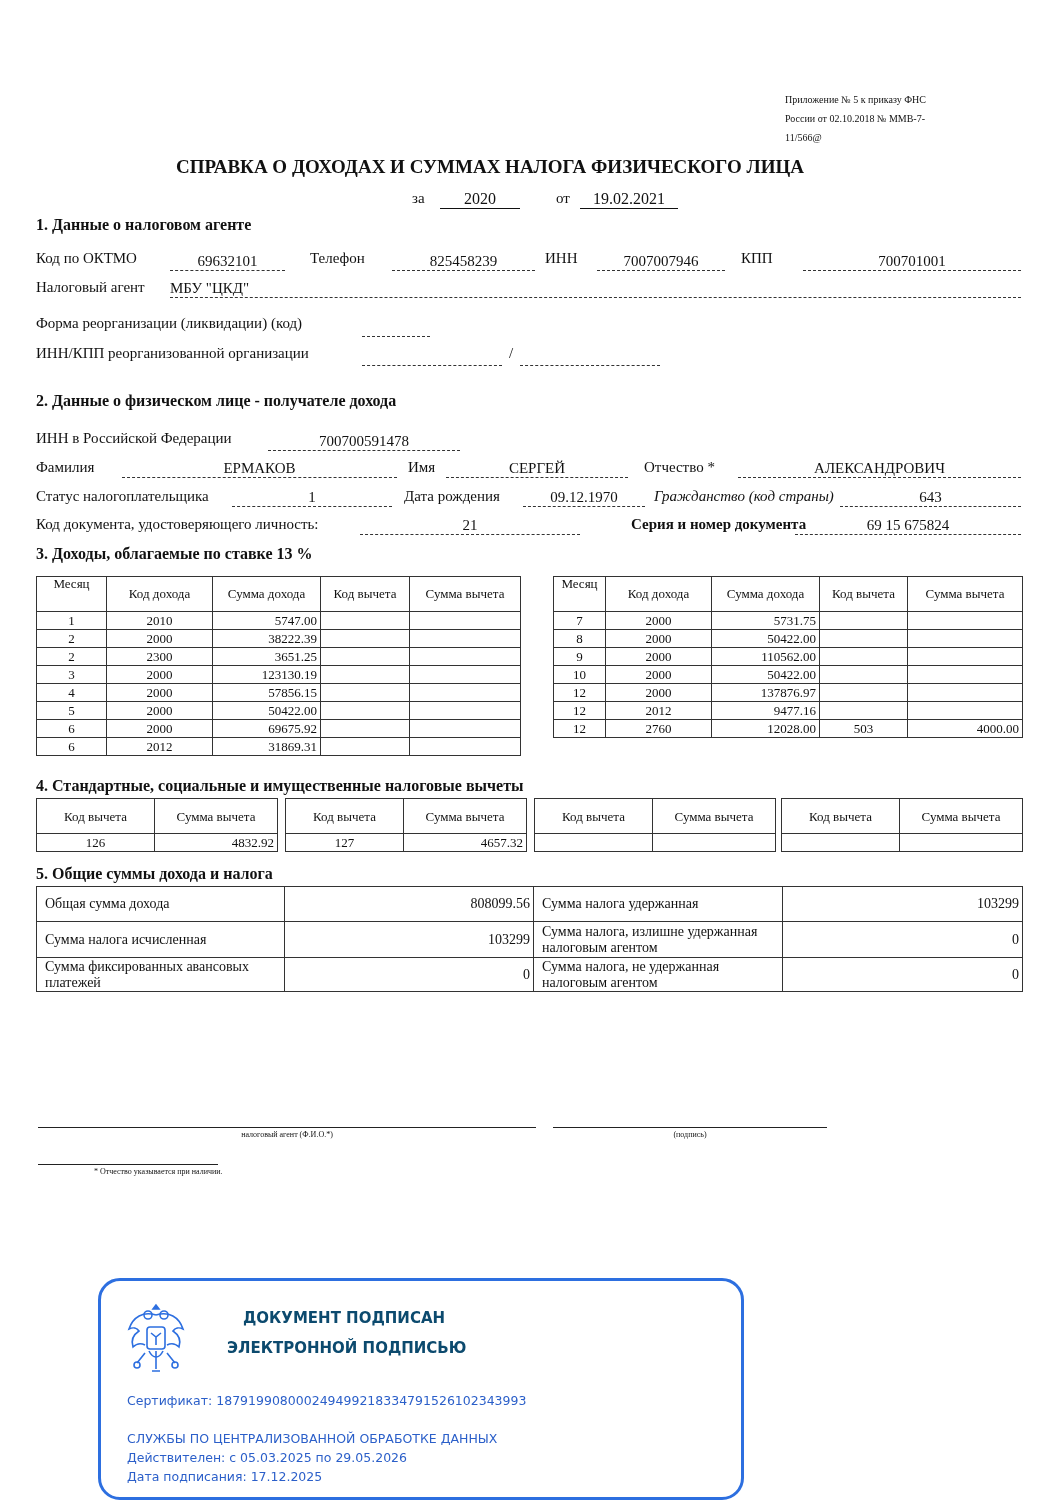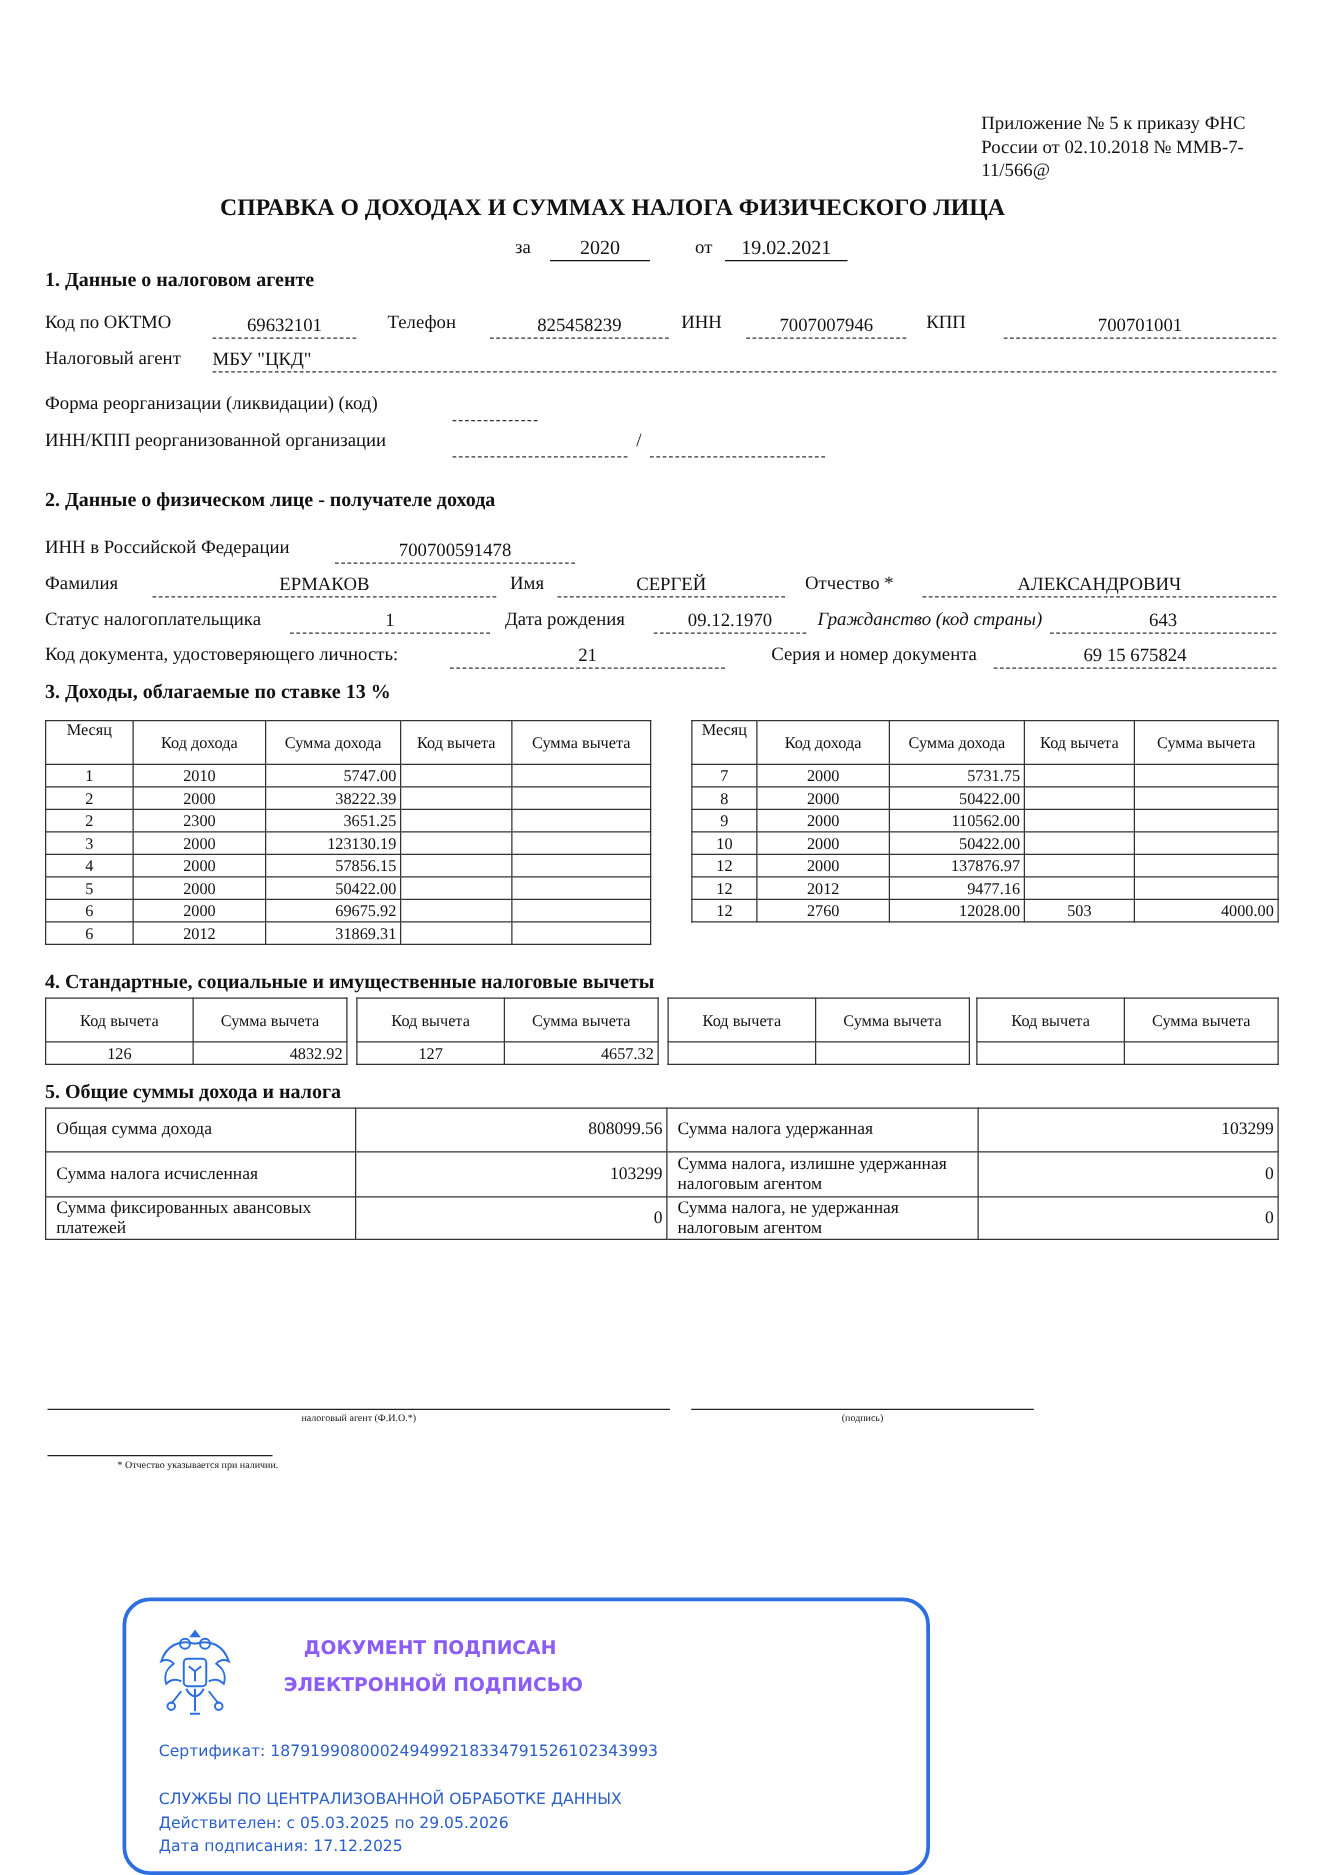--- a/index.html
+++ b/index.html
@@ -1,39 +1,39 @@
 <!DOCTYPE html>
 <html><head>
 <meta charset="utf-8">
 <style>
   html, body { margin:0; padding:0; background:#fff; }
   body { width:1060px; height:1500px; position:relative; overflow:hidden;
          font-family:"Liberation Serif", "DejaVu Serif", serif; color:#111; }
   .abs { position:absolute; }
-  .appendix { left:785px; top:90px; width:260px; font-size:15px; line-height:19px; }
+  .appendix { left:785px; top:90px; width:260px; font-size:10px; line-height:19px; }
   .title { left:0; width:980px; top:156px; text-align:center; font-weight:bold; font-size:19px; }
   .period { top:190px; font-size:16px; }
   .ul { border-bottom:1px solid #111; text-align:center; display:inline-block; }
   .sec { font-weight:bold; font-size:16px; left:36px; }
   .lbl { font-size:15px; }
   .dash { position:absolute; border-bottom:1px dashed #333; text-align:center; font-size:15px; height:18px; line-height:18px; }
   table.inc { position:absolute; border-collapse:collapse; font-size:13px; }
   table.inc td, table.inc th { border:1px solid #333; padding:0 3px; height:17px; line-height:14px; }
   table.inc th { font-weight:normal; height:34px; text-align:center; }
   .c { text-align:center; } .r { text-align:right; }
   table.ded { position:absolute; border-collapse:collapse; font-size:13px; top:798px; }
   table.ded td, table.ded th { border:1px solid #333; padding:0 3px; }
   table.ded th { font-weight:normal; height:34px; text-align:center; line-height:15px; }
   table.ded td { height:17px; line-height:15px; }
   table.tot { position:absolute; left:36px; top:886px; width:987px; border-collapse:collapse; font-size:14px; }
   table.tot td { border:1px solid #333; padding:0 3px 0 8px; line-height:16px; }
   .sigline { position:absolute; border-top:1px solid #222; height:0; }
   .tiny { font-size:8px; position:absolute; }
   .stamp { position:absolute; left:98px; top:1278px; width:640px; height:216px; border:3px solid #2d6fe0; border-radius:22px; color:#2b5fc9; font-family:"DejaVu Sans", sans-serif; }
-  .stamp .h { position:absolute; left:126px; font-weight:bold; font-size:15px; color:#8b5cf6; }
+  .stamp .h { position:absolute; left:126px; font-weight:bold; font-size:15px; color:#0c4a6e; }
   .stamp .l { position:absolute; left:26px; font-size:12.5px; }
 </style>
 </head>
 <body>
 
 <div class="abs appendix">
   <div>Приложение № 5 к приказу ФНС</div>
   <div>России от 02.10.2018 № ММВ-7-</div>
   <div>11/566@</div>
 </div>
@@ -73,21 +73,21 @@
 <span class="abs lbl" style="left:644px;top:459px;">Отчество *</span>
 <div class="dash" style="left:738px;top:459px;width:283px;">АЛЕКСАНДРОВИЧ</div>
 <span class="abs lbl" style="left:36px;top:488px;">Статус налогоплательщика</span>
 <div class="dash" style="left:232px;top:488px;width:160px;">1</div>
 <span class="abs lbl" style="left:404px;top:488px;">Дата рождения</span>
 <div class="dash" style="left:523px;top:488px;width:122px;">09.12.1970</div>
 <span class="abs lbl" style="left:654px;top:488px;font-style:italic;">Гражданство (код страны)</span>
 <div class="dash" style="left:840px;top:488px;width:181px;">643</div>
 <span class="abs lbl" style="left:36px;top:516px;">Код документа, удостоверяющего личность:</span>
 <div class="dash" style="left:360px;top:516px;width:220px;">21</div>
-<span class="abs lbl" style="left:617px;top:516px;">Серия и номер документа</span>
+<span class="abs lbl" style="left:631px;top:516px;font-weight:bold;">Серия и номер документа</span>
 <div class="dash" style="left:795px;top:516px;width:226px;">69 15 675824</div>
 
 <div class="abs sec" style="top:545px;">3. Доходы, облагаемые по ставке 13 %</div>
 <table class="inc" id="t-left" style="left:36px;top:576px;width:485px;">
   <colgroup>
       <col style="width:70px">
       <col style="width:106px">
       <col style="width:108px">
       <col style="width:89px">
       <col>

